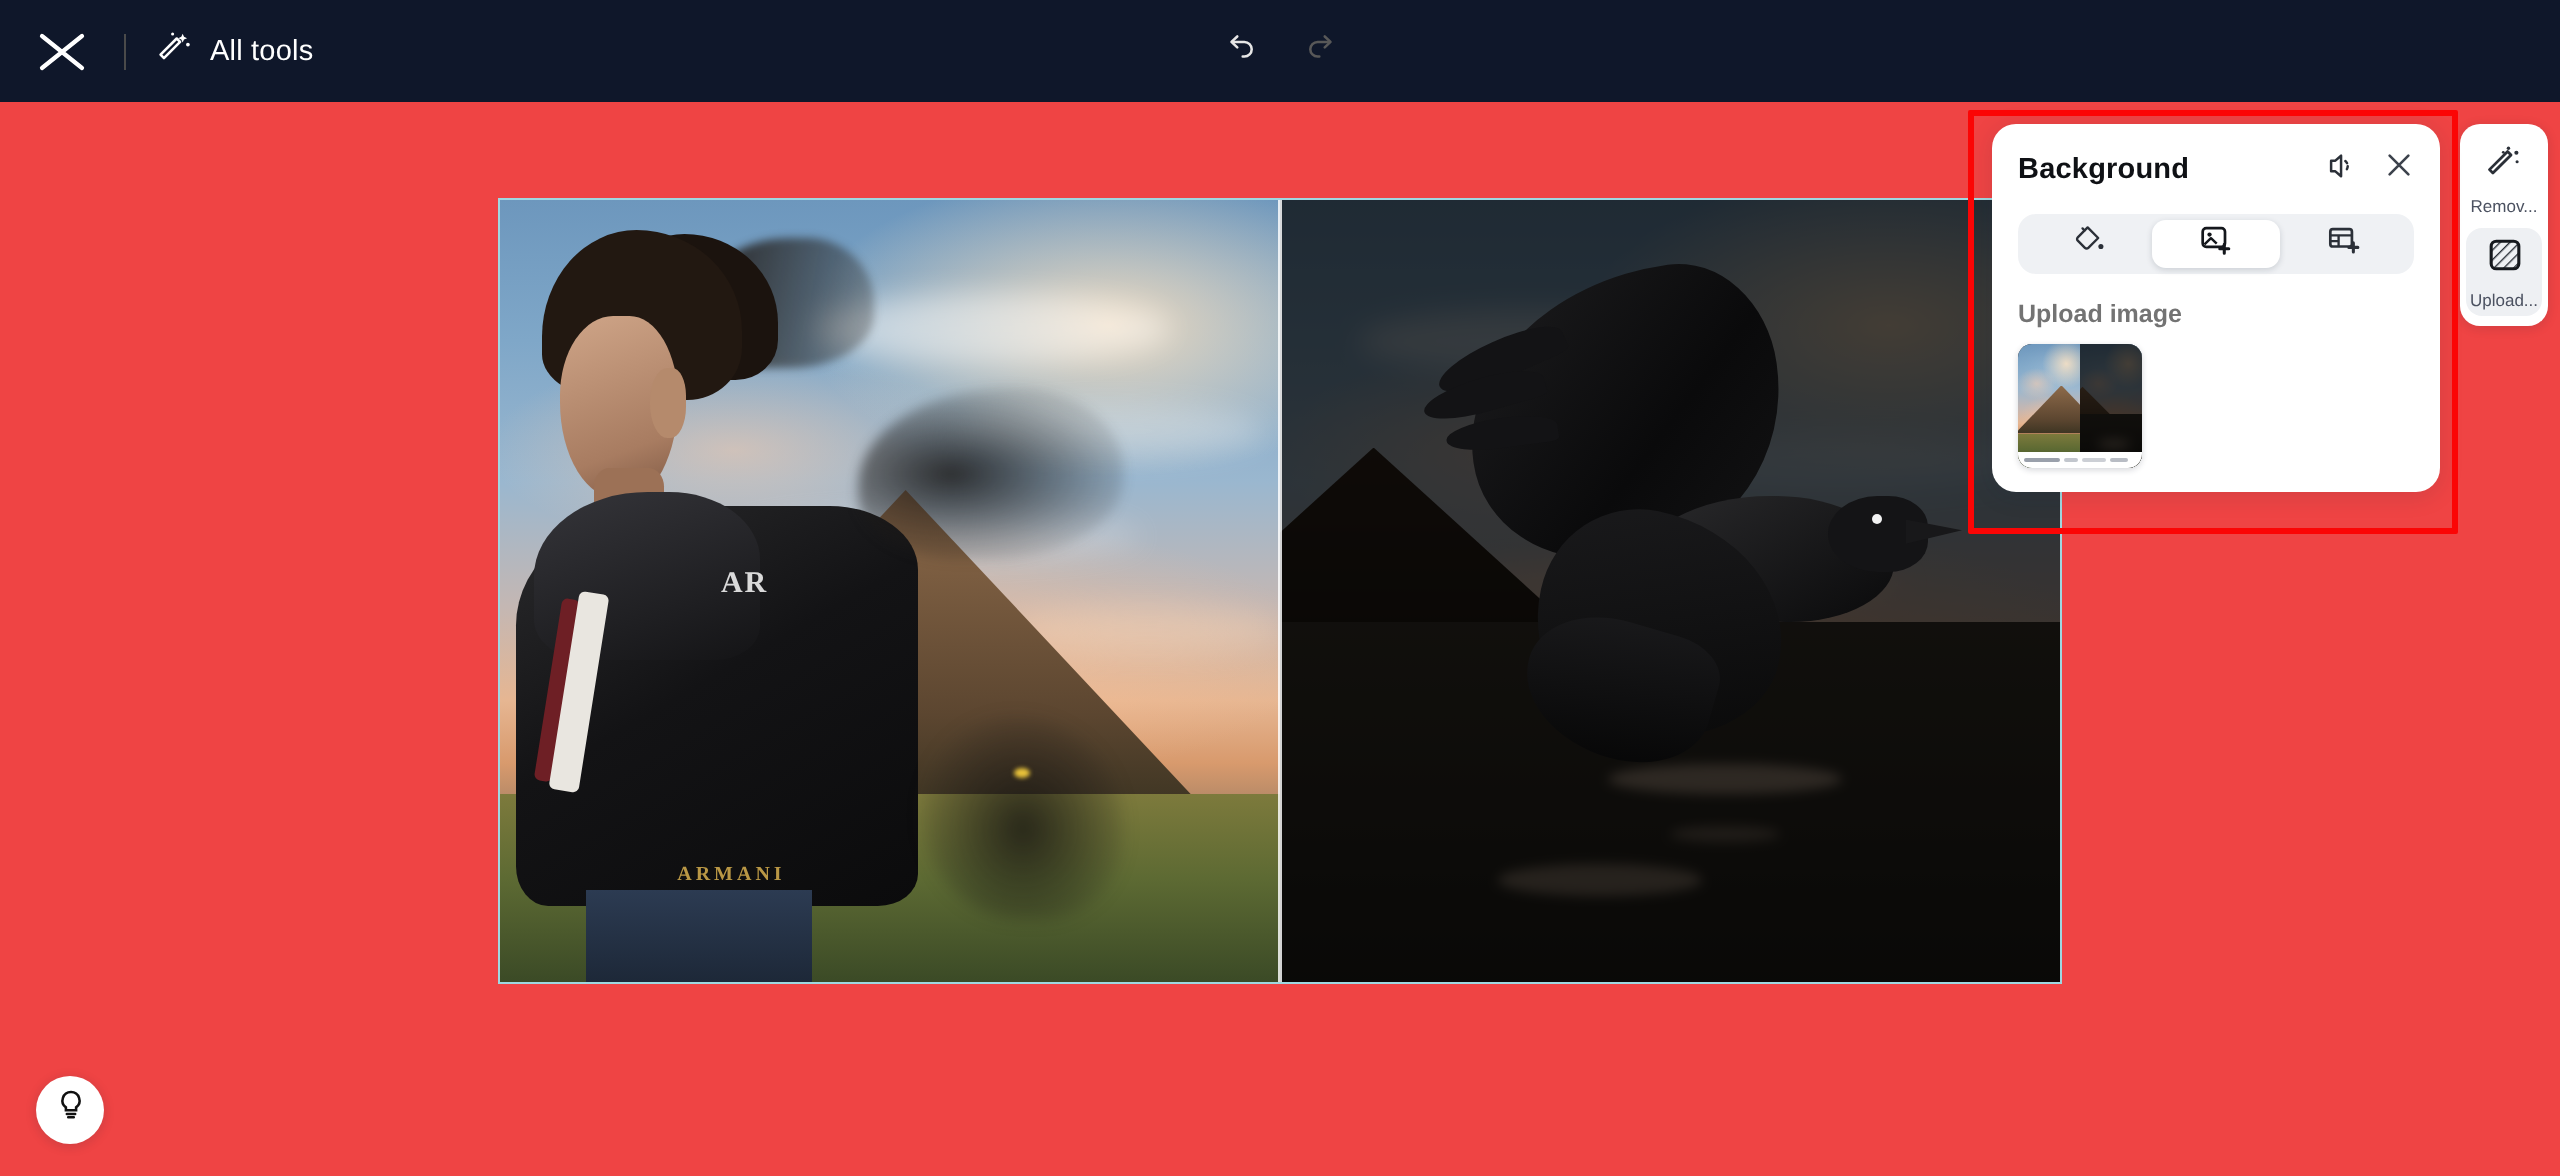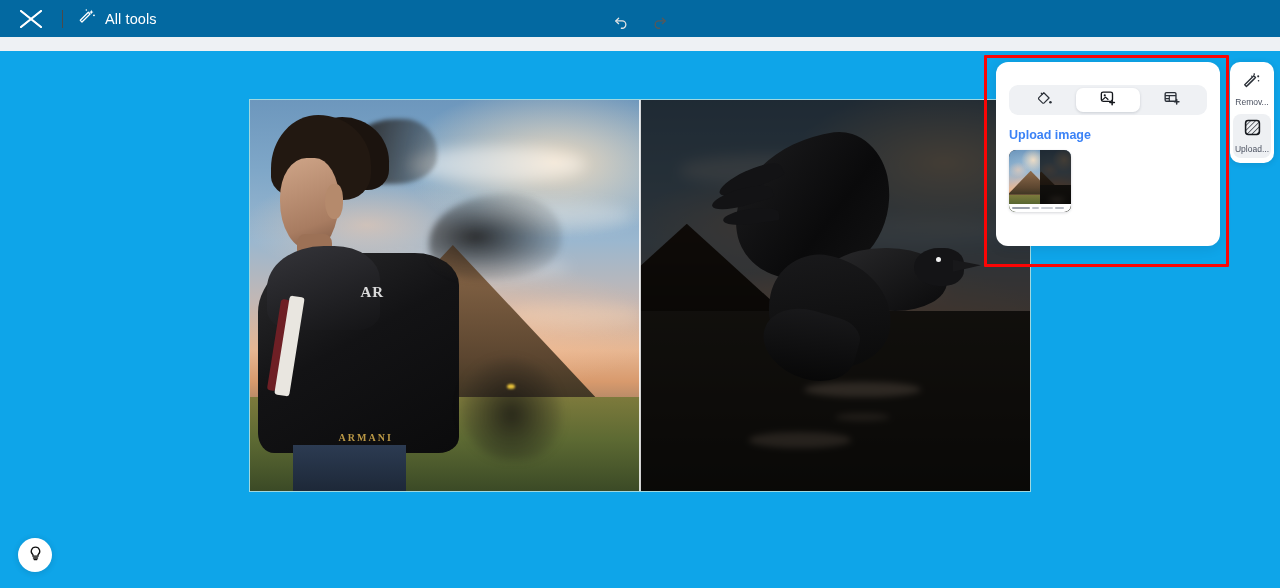--- a/index.html
+++ b/index.html
@@ -7,22 +7,22 @@
     width: 1280px; height: 588px;
     font-family: "Liberation Sans", sans-serif;
     overflow: hidden;
     background: #eef1f4;
   }
   #app { position: relative; width: 1280px; height: 588px; }
 
   
   .topbar {
     position: absolute; left: 0; top: 0;
-    width: 1280px; height: 37px;
-    background: #0369a1;
+    width: 1280px; height: 51px;
+    background: #0f172a;
     display: flex; align-items: center;
   }
   .tb-left { display: flex; align-items: center; padding-left: 16px; gap: 0; }
   .logo-box { width: 30px; height: 30px; display: flex; align-items: center; justify-content: center; }
   .tb-divider { width: 1px; height: 18px; background: #4a4a4a; margin: 0 16px; }
   .alltools { display: flex; align-items: center; gap: 9px; cursor: pointer; }
   .alltools-label { color: #fff; font-size: 14.5px; letter-spacing: .1px; }
   .tb-center {
     position: absolute; left: 0; right: 0; top: 0; height: 51px;
     display: flex; align-items: center; justify-content: center; gap: 12px;
@@ -47,21 +47,21 @@
     padding: 0 20px; height: 27px; line-height: 27px;
     border-radius: 6px; cursor: pointer; border: none;
     font-family: "Liberation Sans", sans-serif;
   }
   .tb-right-divider { width: 1px; height: 18px; background: #3a3a3a; margin-left: 4px; }
 
   
   .stage {
     position: absolute; left: 0; top: 51px;
     width: 1280px; height: 537px;
-    background: #0ea5e9;
+    background: #ef4444;
   }
   .artboard {
     position: absolute; left: 249px; top: 48px;
     width: 782px; height: 393px;
     border: 1.5px solid #9fd8e0;
     overflow: hidden;
     background: #12151a;
   }
   .half { position: absolute; top: 0; height: 100%; width: 50%; overflow: hidden; }
   .half.left { left: 0; }
@@ -272,21 +272,21 @@
     margin-top: 11px;
     background: #eff1f4; border-radius: 9px;
     height: 30px; display: flex; align-items: center; padding: 3px;
   }
   .tab {
     flex: 1; height: 24px; border-radius: 7px;
     display: flex; align-items: center; justify-content: center; cursor: pointer;
   }
   .tab.active { background: #fff; box-shadow: 0 1px 3px rgba(20,30,50,.16); }
   .section-label {
-    margin-top: 13px; font-size: 12.5px; font-weight: 600; color: #3b82f6;
+    margin-top: 13px; font-size: 12.5px; font-weight: 600; color: #737373;
   }
   .thumb {
     margin-top: 8px;
     width: 62px; height: 62px;
     border-radius: 7px; overflow: hidden;
     background: #0d0f12; position: relative;
     cursor: pointer;
     box-shadow: 0 1px 3px rgba(20,30,50,.18);
   }
   .thumb .tl, .thumb .tr { position: absolute; top: 0; height: 100%; width: 50%; overflow: hidden; }
@@ -451,20 +451,36 @@
           </defs>
           <rect x="3" y="3" width="16" height="16" rx="3" fill="url(#hatch)" stroke="#15181d" stroke-width="1.8"></rect>
         </svg>
       </span>
       <span class="tool-label">Upload...</span>
     </div>
   </div>
 
   <div class="bg-panel">
 
+    <div class="bg-head">
+      <span class="bg-title">Background</span>
+      <span class="bg-head-icons">
+        <span>
+          <svg width="16" height="16" viewBox="0 0 18 18">
+            <path d="M4 6 H6.4 L9.6 3.2 V14.8 L6.4 12 H4 Z" fill="none" stroke="#2b3038" stroke-width="1.4" stroke-linejoin="round"></path>
+            <path d="M12 6.2 a3.6 3.6 0 0 1 0 5.6" fill="none" stroke="#2b3038" stroke-width="1.4" stroke-linecap="round" stroke-dasharray="1.6 1.6"></path>
+          </svg>
+        </span>
+        <span>
+          <svg width="15" height="15" viewBox="0 0 16 16">
+            <path d="M3 3 L13 13 M13 3 L3 13" stroke="#3c424c" stroke-width="1.4" stroke-linecap="round"></path>
+          </svg>
+        </span>
+      </span>
+    </div>
 
     <div class="tabs">
       <div class="tab">
         <span>
           <svg width="17" height="17" viewBox="0 0 20 20">
             <path d="M9.2 3.2 L15.4 9.4 L9.6 15.2 a1.4 1.4 0 0 1-2 0 L3.4 11 a1.4 1.4 0 0 1 0-2 Z" fill="none" stroke="#2b3038" stroke-width="1.4" stroke-linejoin="round"></path>
             <path d="M7.4 5 L6.2 3.8" stroke="#2b3038" stroke-width="1.4" stroke-linecap="round"></path>
             <circle cx="17" cy="14.4" r="1.5" fill="#2b3038"></circle>
           </svg>
         </span>

